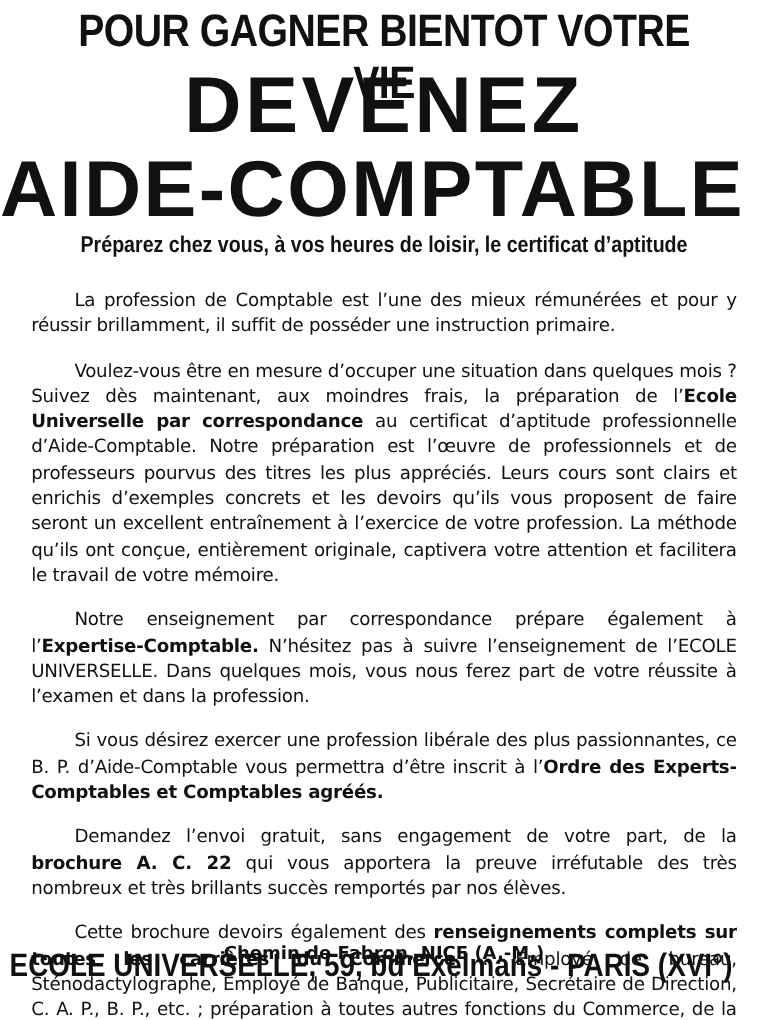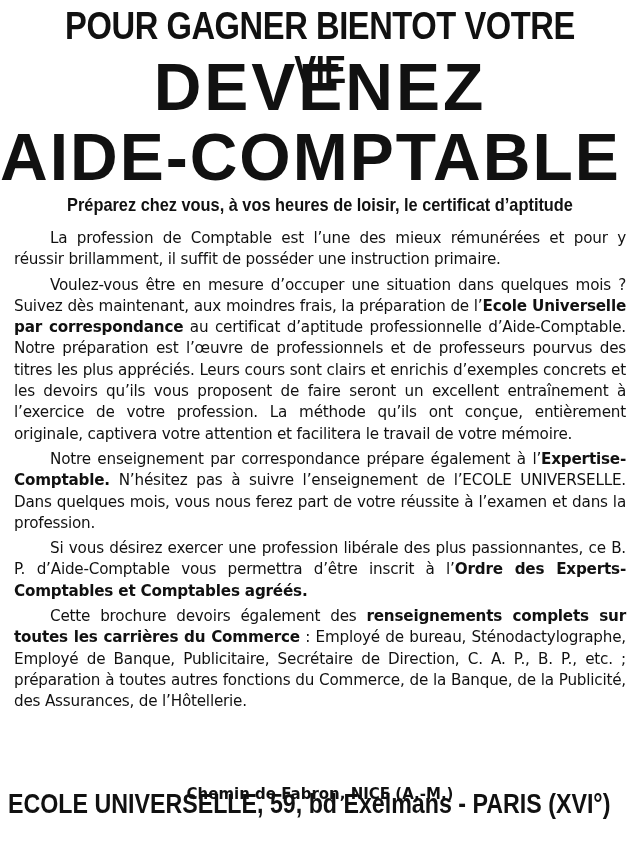--- a/index.html
+++ b/index.html
@@ -25,21 +25,21 @@
     position: absolute; left: 0; top: 192px; width: 640px; text-align: center;
     font-family: "Liberation Sans", sans-serif; font-weight: bold;
     font-size: 19px; line-height: 26px;
     transform: scaleX(0.86); transform-origin: center;
   }
   .body {
     position: absolute; left: 10px; top: 224px; width: 620px;
     font-family: "DejaVu Sans", sans-serif; font-size: 15.2px; line-height: 21.3px;
     text-align: justify; letter-spacing: -0.2px;
   }
-  .body p { margin: 4px; text-indent: 36px; }
+  .body p { margin: 16px; text-indent: 36px; }
   .body b { font-weight: bold; }
   .foot1 {
     position: absolute; left: 8px; top: 788px; width: 624px;
     font-family: "Liberation Sans", sans-serif; font-weight: bold;
     font-size: 27px; line-height: 32px; white-space: nowrap;
     transform: scaleX(0.86); transform-origin: left;
   }
   .foot2 {
     position: absolute; left: 10px; top: 784px; width: 620px;
     font-family: "DejaVu Sans", sans-serif; font-weight: bold;
@@ -53,20 +53,21 @@
   <div class="hl1">POUR GAGNER BIENTOT VOTRE VIE</div>
   <div class="hl2">DEVENEZ</div>
   <div class="hl3">AIDE-COMPTABLE</div>
   <div class="sub">Préparez chez vous, à vos heures de loisir, le certificat d’aptitude</div>
 
   <div class="body">
     <p><span>La profession de Comptable est l’une des mieux rémunérées et pour y réussir brillamment, il suffit de posséder une instruction primaire.</span></p>
     <p><span>Voulez-vous être en mesure d’occuper une situation dans quelques mois ? Suivez dès maintenant, aux moindres frais, la préparation de l’</span><b>Ecole Universelle par correspondance</b><span> au certificat d’aptitude professionnelle d’Aide-Comptable. Notre préparation est l’œuvre de professionnels et de professeurs pourvus des titres les plus appréciés. Leurs cours sont clairs et enrichis d’exemples concrets et les devoirs qu’ils vous proposent de faire seront un excellent entraînement à l’exercice de votre profession. La méthode qu’ils ont conçue, entièrement originale, captivera votre attention et facilitera le travail de votre mémoire.</span></p>
     <p><span>Notre enseignement par correspondance prépare également à l’</span><b>Expertise-Comptable.</b><span> N’hésitez pas à suivre l’enseignement de l’ECOLE UNIVERSELLE. Dans quelques mois, vous nous ferez part de votre réussite à l’examen et dans la profession.</span></p>
     <p><span>Si vous désirez exercer une profession libérale des plus passionnantes, ce B. P. d’Aide-Comptable vous permettra d’être inscrit à l’</span><b>Ordre des Experts-Comptables et Comptables agréés.</b></p>
+    <p><span>Demandez l’envoi gratuit, sans engagement de votre part, de la </span><b>brochure A. C. 22</b><span> qui vous apportera la preuve irréfutable des très nombreux et très brillants succès remportés par nos élèves.</span></p>
     <p><span>Cette brochure devoirs également des </span><b>renseignements complets sur toutes les carrières du Commerce</b><span> : Employé de bureau, Sténodactylographe, Employé de Banque, Publicitaire, Secrétaire de Direction, C. A. P., B. P., etc. ; préparation à toutes autres fonctions du Commerce, de la Banque, de la Publicité, des Assurances, de l’Hôtellerie.</span></p>
   </div>
 
   <div class="foot1">ECOLE UNIVERSELLE, 59, bd Exelmans - PARIS (XVI°)</div>
   <div class="foot2">
     <span>Chemin de Fabron, NICE (A.-M.)</span>
   </div>
 </div>
 
 </body></html>

